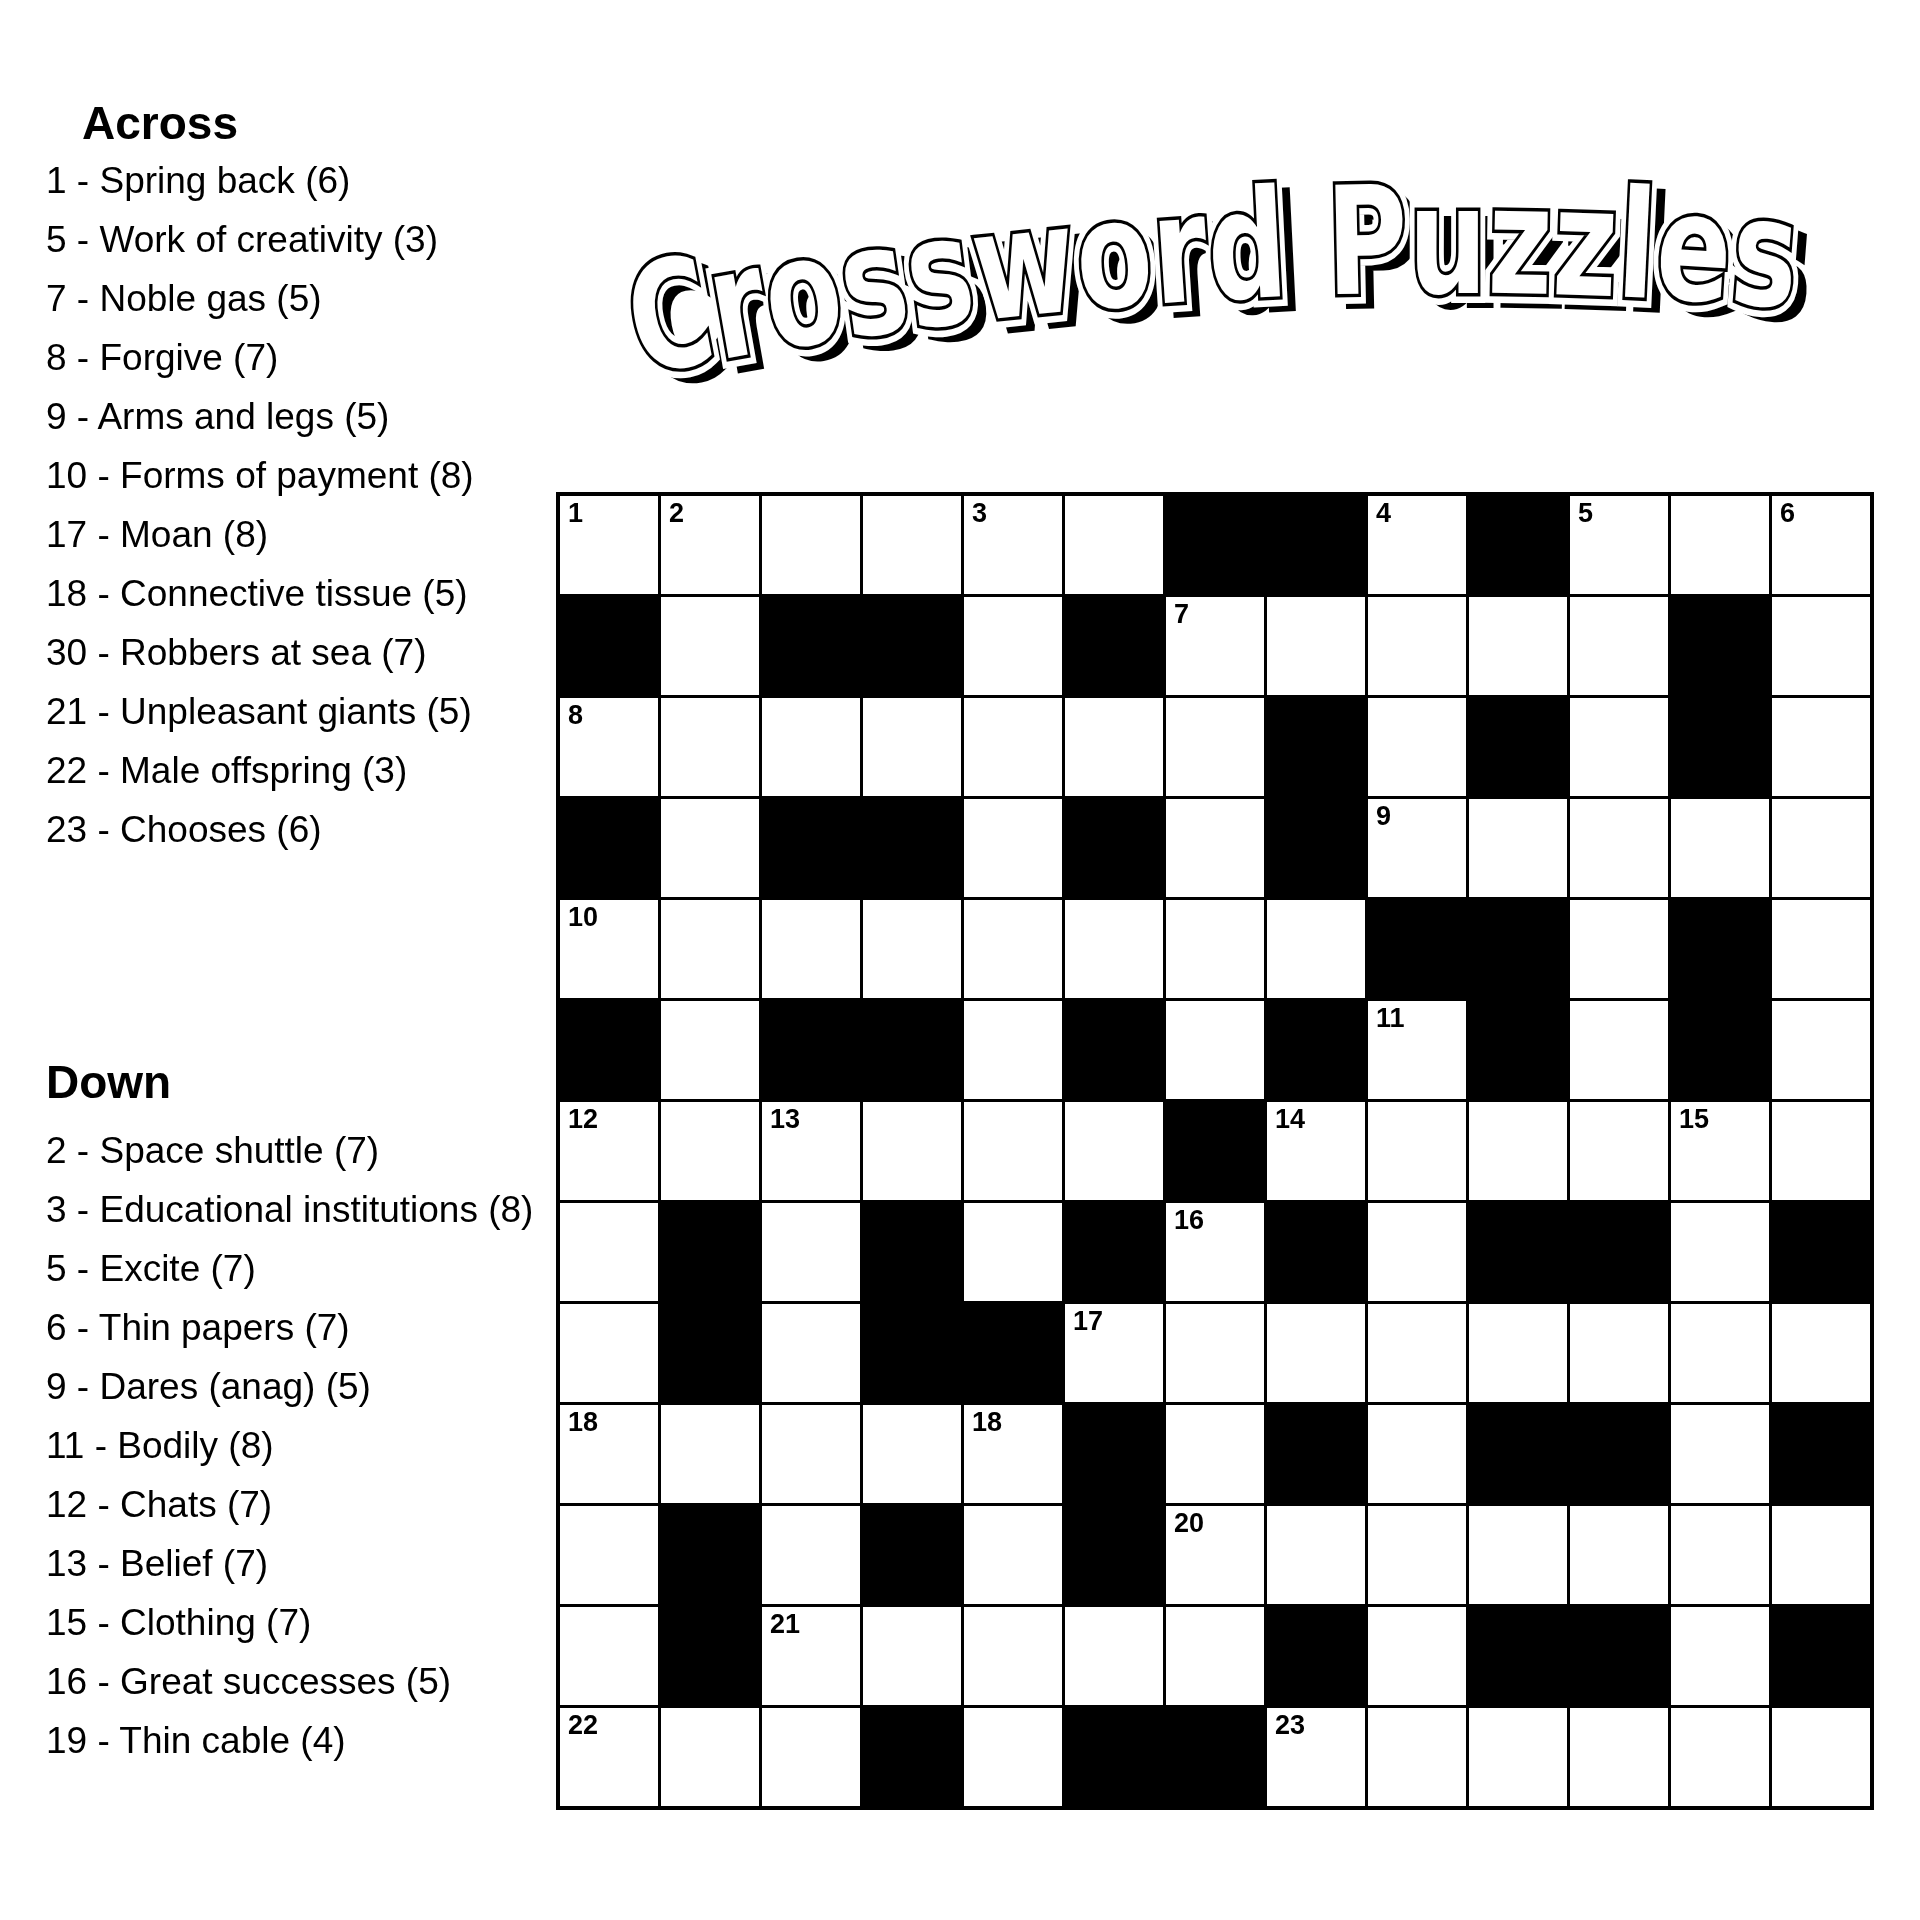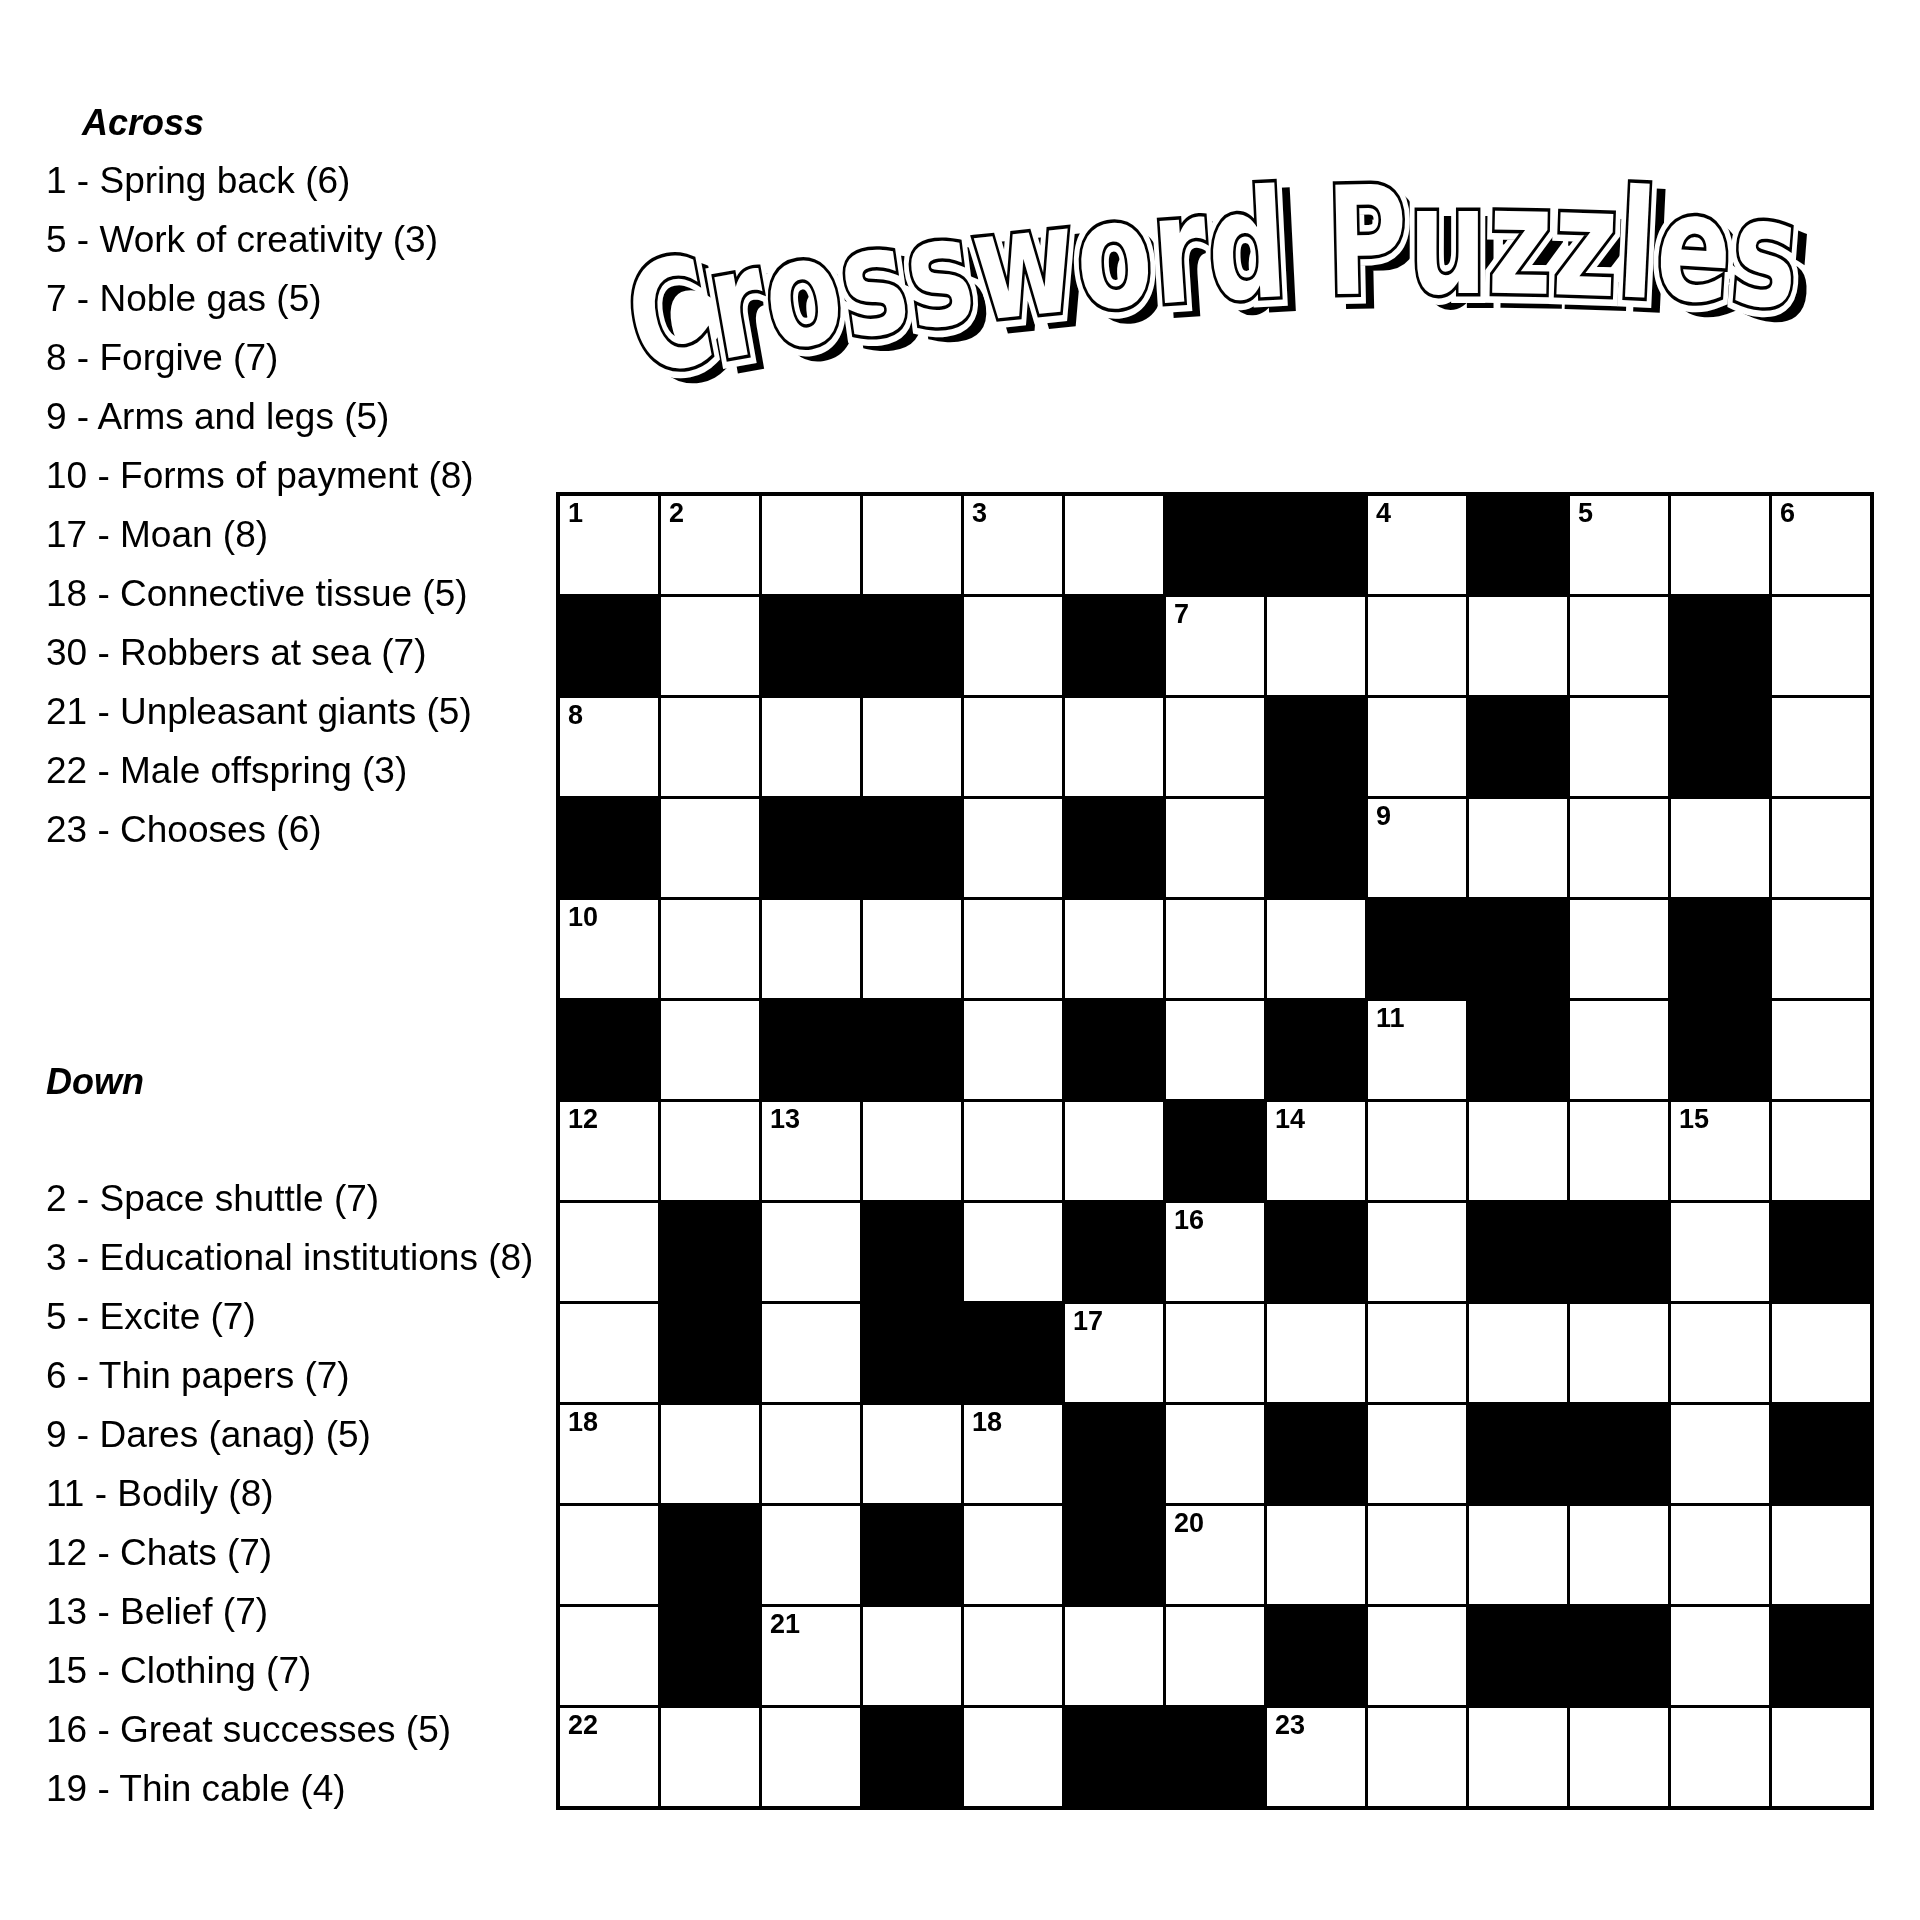--- a/index.html
+++ b/index.html
@@ -26,36 +26,35 @@
     font-weight: bold;
   }
   .t-shadow { fill: #000000; stroke: #000000; stroke-width: 10px; }
   .t-halo   { fill: #ffffff; stroke: #ffffff; stroke-width: 20px; }
   .t-main   { fill: #ffffff; stroke: #000000; stroke-width: 7px; paint-order: stroke fill; }
 
   
   .section-heading {
     position: absolute;
     margin: 0;
-    font-size: 36px;
+    font-size: 46px;
     font-weight: bold;
     line-height: 52px;
     white-space: nowrap;
-    font-style: italic;
   }
   #across-heading { left: 82px; top: 97px; }
   #down-heading   { left: 46px; top: 1056px; }
 
   .clue-list {
     position: absolute;
     left: 46px;
     width: 620px;
   }
   #across-list { top: 151px; }
-  #down-list   { top: 1169px; }
+  #down-list   { top: 1121px; }
 
   .clue {
     height: 59px;
     line-height: 59px;
     font-size: 37px;
     white-space: nowrap;
   }
 
   
   #grid {

